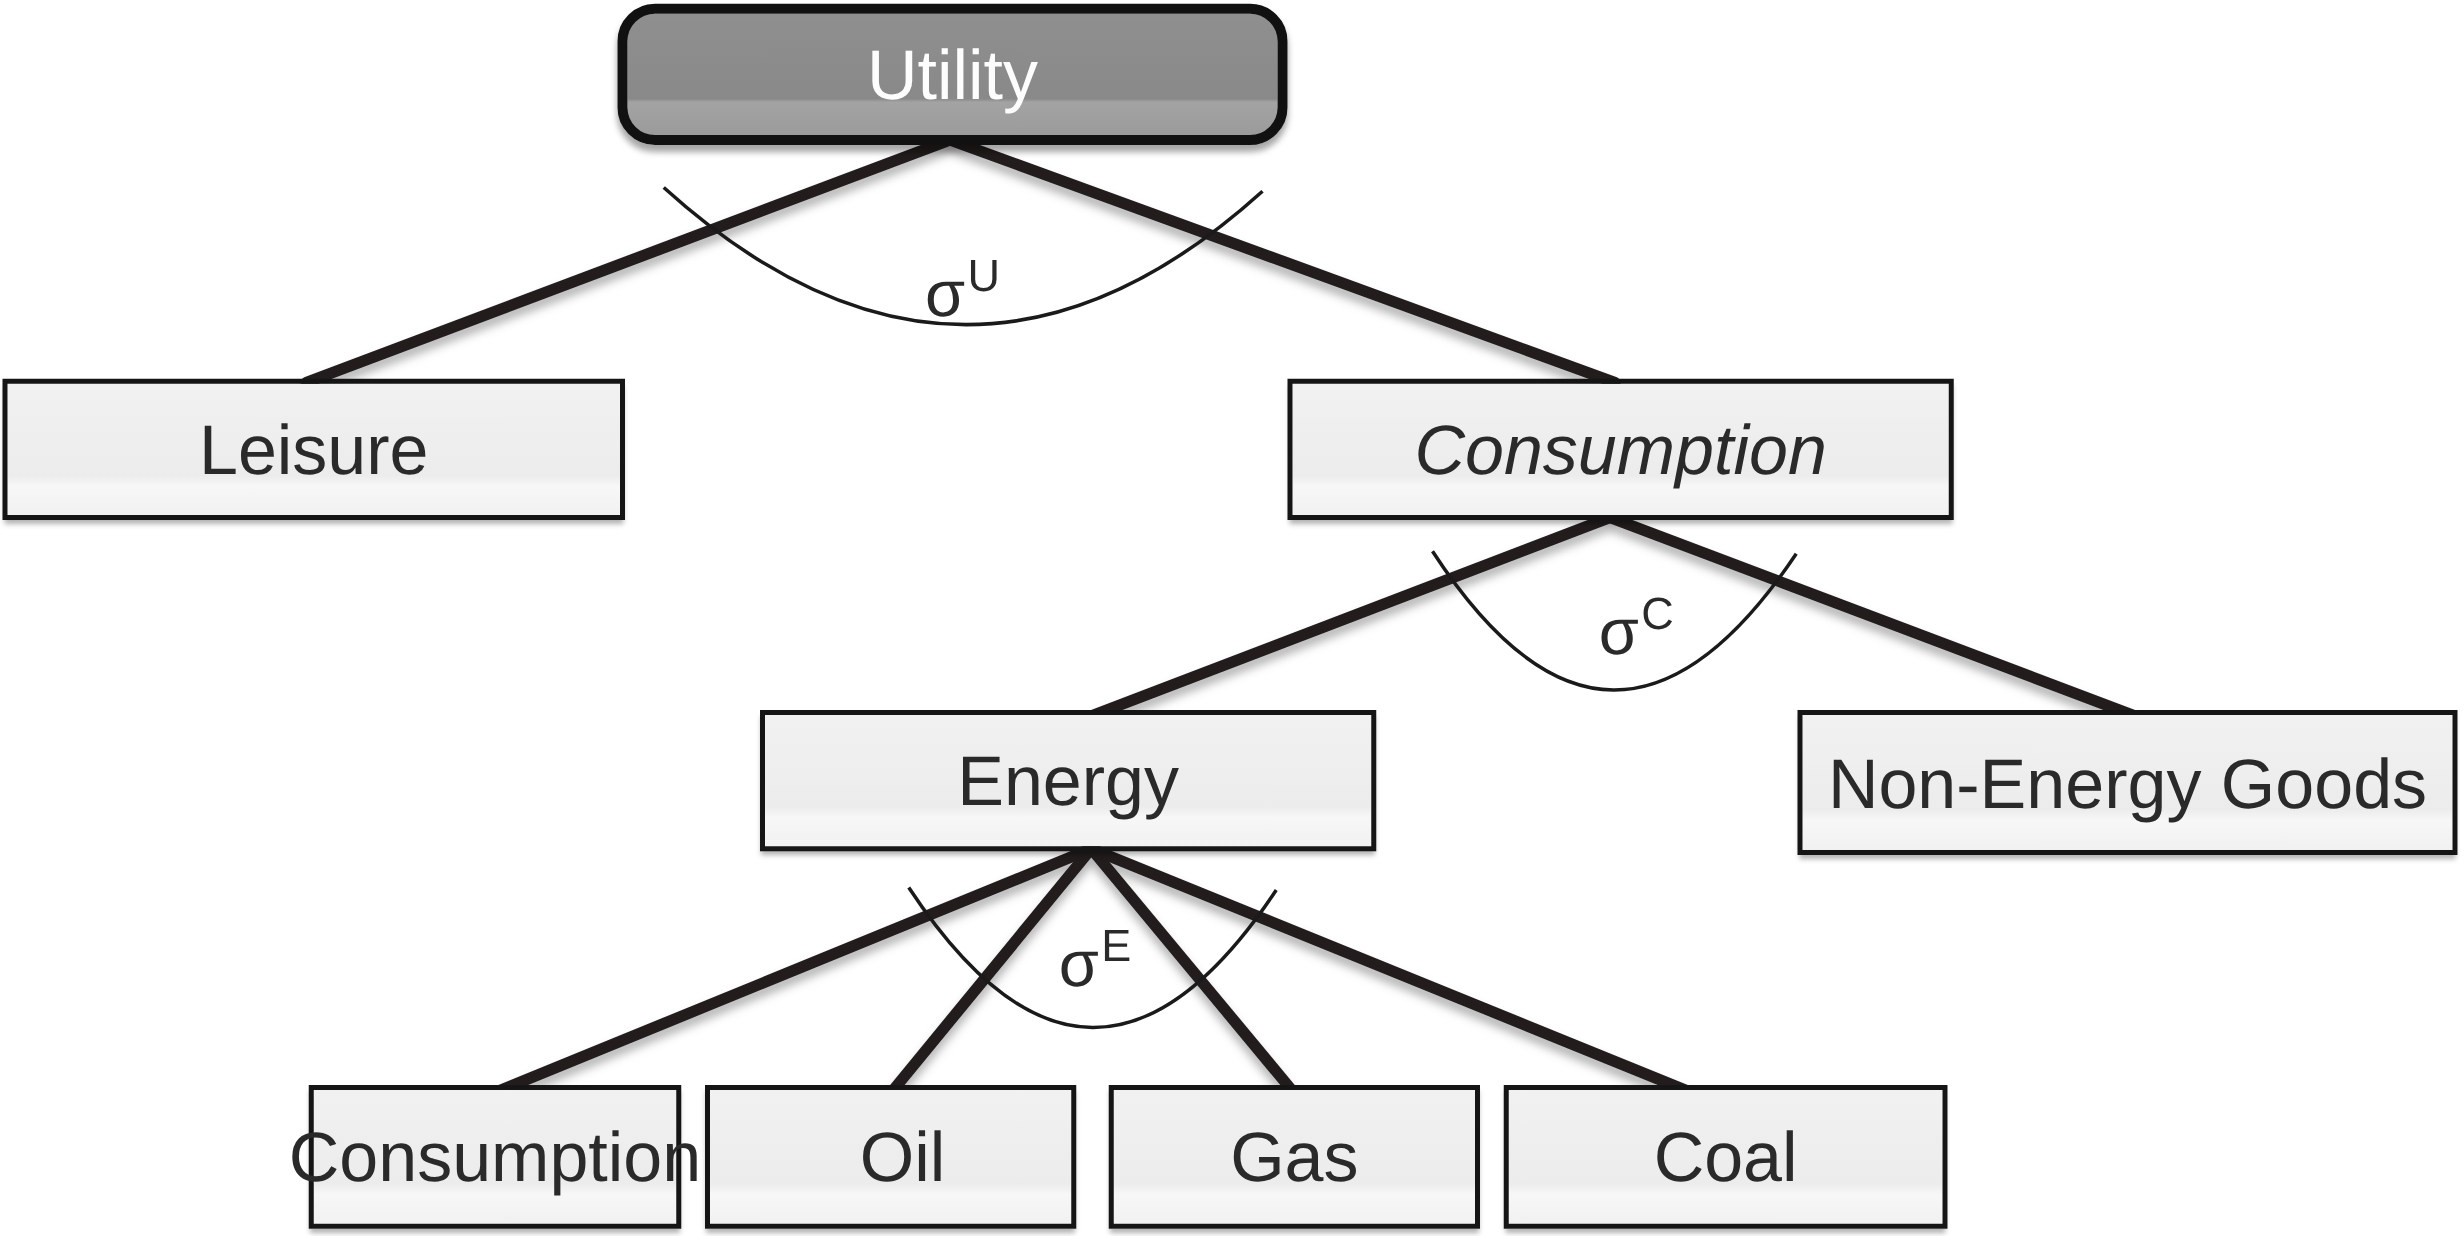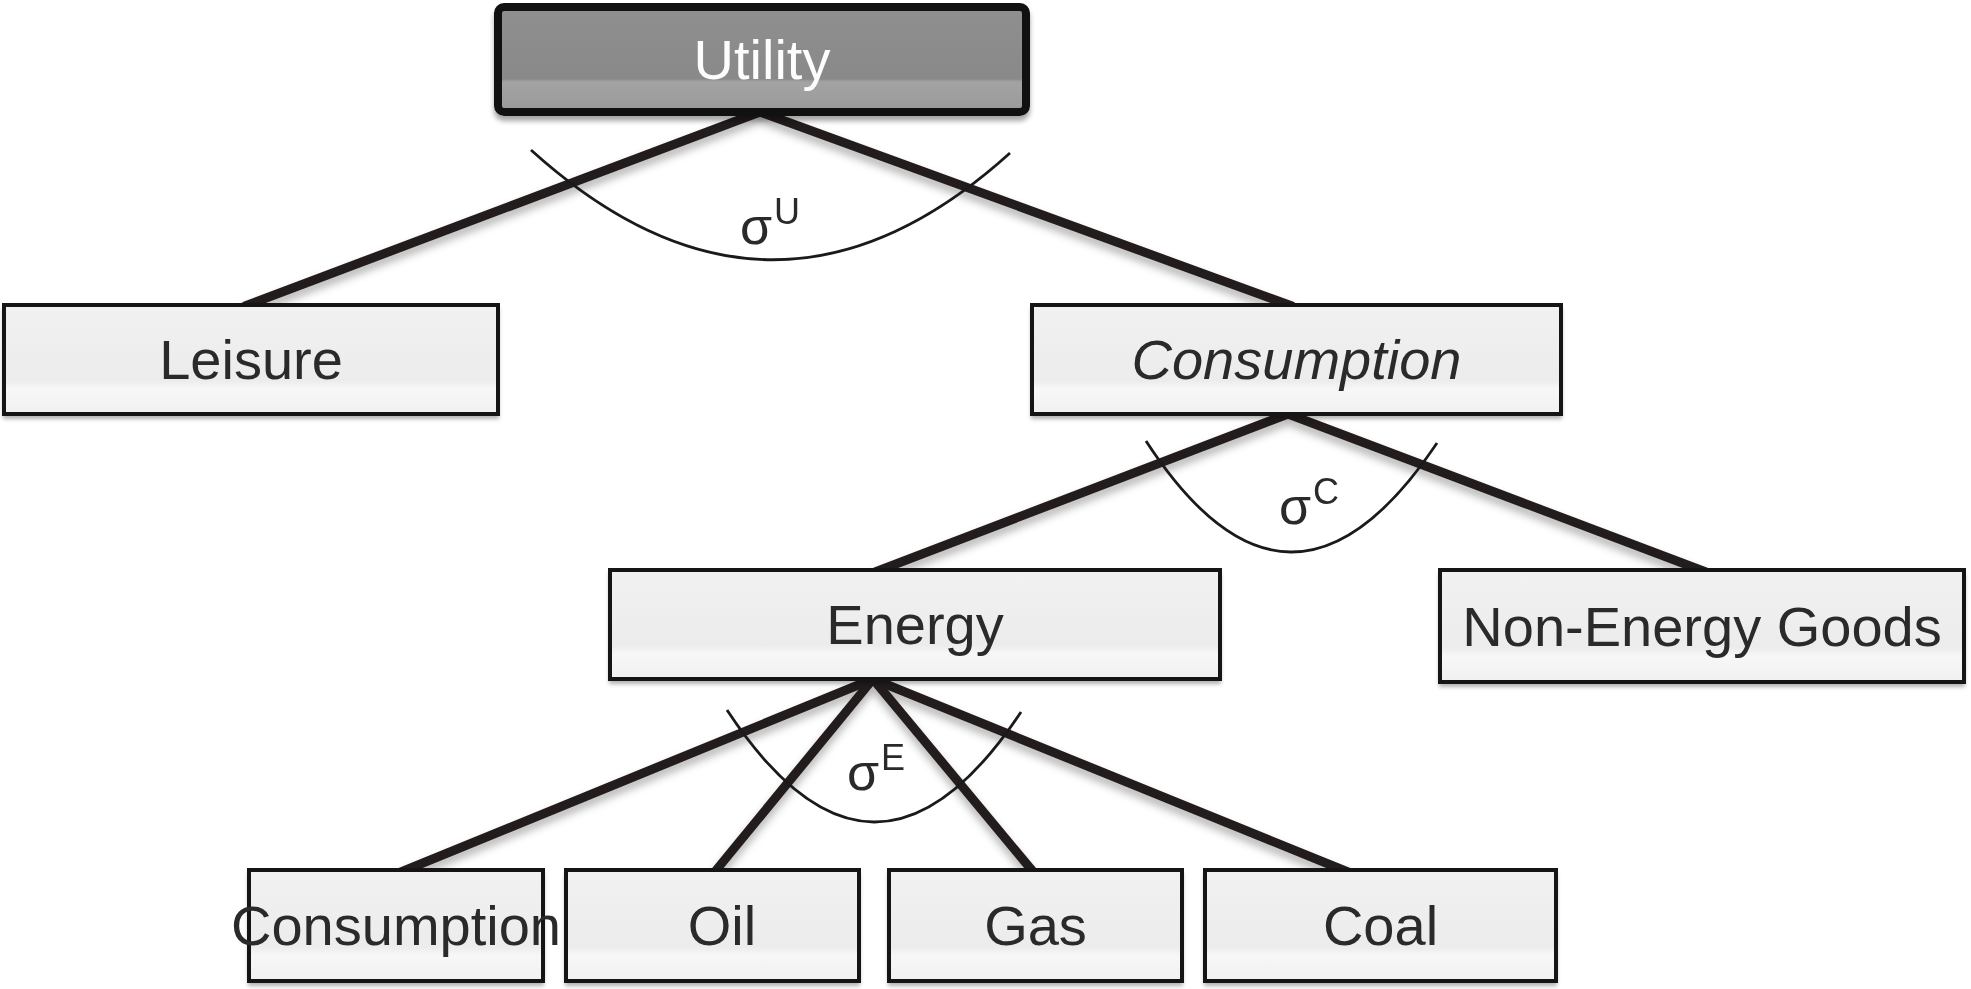--- a/index.html
+++ b/index.html
@@ -20,21 +20,21 @@
   .arc{stroke:var(--arc);stroke-width:2.8;fill:none;}
   .node{
     position:absolute; box-sizing:border-box;
     border:4px solid var(--node-border);
     background:linear-gradient(to bottom, var(--node-fill) 0%, var(--node-fill-mid) 70%, var(--node-fill-light) 78%, var(--node-fill) 100%);
     display:flex; align-items:center; justify-content:center;
     font-size:56px; color:var(--node-text); white-space:nowrap;
     box-shadow:0 4px 4px -1px rgba(0,0,0,0.30);
   }
   .node.root{
-    border:8px solid var(--root-border); border-radius:10px;
+    border:8px solid var(--root-border); border-radius:30px;
     background:linear-gradient(to bottom, var(--root-fill) 0%, var(--root-fill-dark) 70%, var(--root-fill-light) 73%, var(--root-fill-bottom) 100%);
     color:var(--root-text);
     box-shadow:0 5px 5px rgba(0,0,0,0.35);
   }
   .sigma{
     position:absolute; transform:translate(-50%,-50%);
     font-size:52px; color:var(--node-text); white-space:nowrap; line-height:1;
   }
   .sigma .sup{
     font-size:36px; position:relative; top:-0.55em; margin-left:2px;
@@ -71,21 +71,21 @@
   </div>
 
   <div class="node" style="left:2px;top:303px;width:498px;height:113px;">
     <span>Leisure</span>
   </div>
 
   <div class="node" style="left:1030px;top:303px;width:533px;height:113px;font-style:italic;">
     <span>Consumption</span>
   </div>
 
-  <div class="node" style="left:608px;top:568px;width:614px;height:113px;">
+  <div class="node" style="left:608px;top:568px;width:493px;height:113px;">
     <span>Energy</span>
   </div>
 
   <div class="node" style="left:1438px;top:568px;width:528px;height:116px;">
     <span>Non-Energy Goods</span>
   </div>
 
   <div class="node" style="left:247px;top:868px;width:298px;height:115px;">
     <span>Consumption</span>
   </div>
@@ -95,21 +95,21 @@
   </div>
 
   <div class="node" style="left:887px;top:868px;width:297px;height:115px;">
     <span>Gas</span>
   </div>
 
   <div class="node" style="left:1203px;top:868px;width:355px;height:115px;">
     <span>Coal</span>
   </div>
 
-  <div class="sigma" style="left:770px;top:226px;">
+  <div class="sigma" style="left:770px;top:236px;">
     <span>σ</span><span class="sup">U</span>
   </div>
 
   <div class="sigma" style="left:1298px;top:506px;margin-left:11px;">
     <span>σ</span><span class="sup">C</span>
   </div>
 
   <div class="sigma" style="left:876px;top:772px;">
     <span>σ</span><span class="sup">E</span>
   </div>

